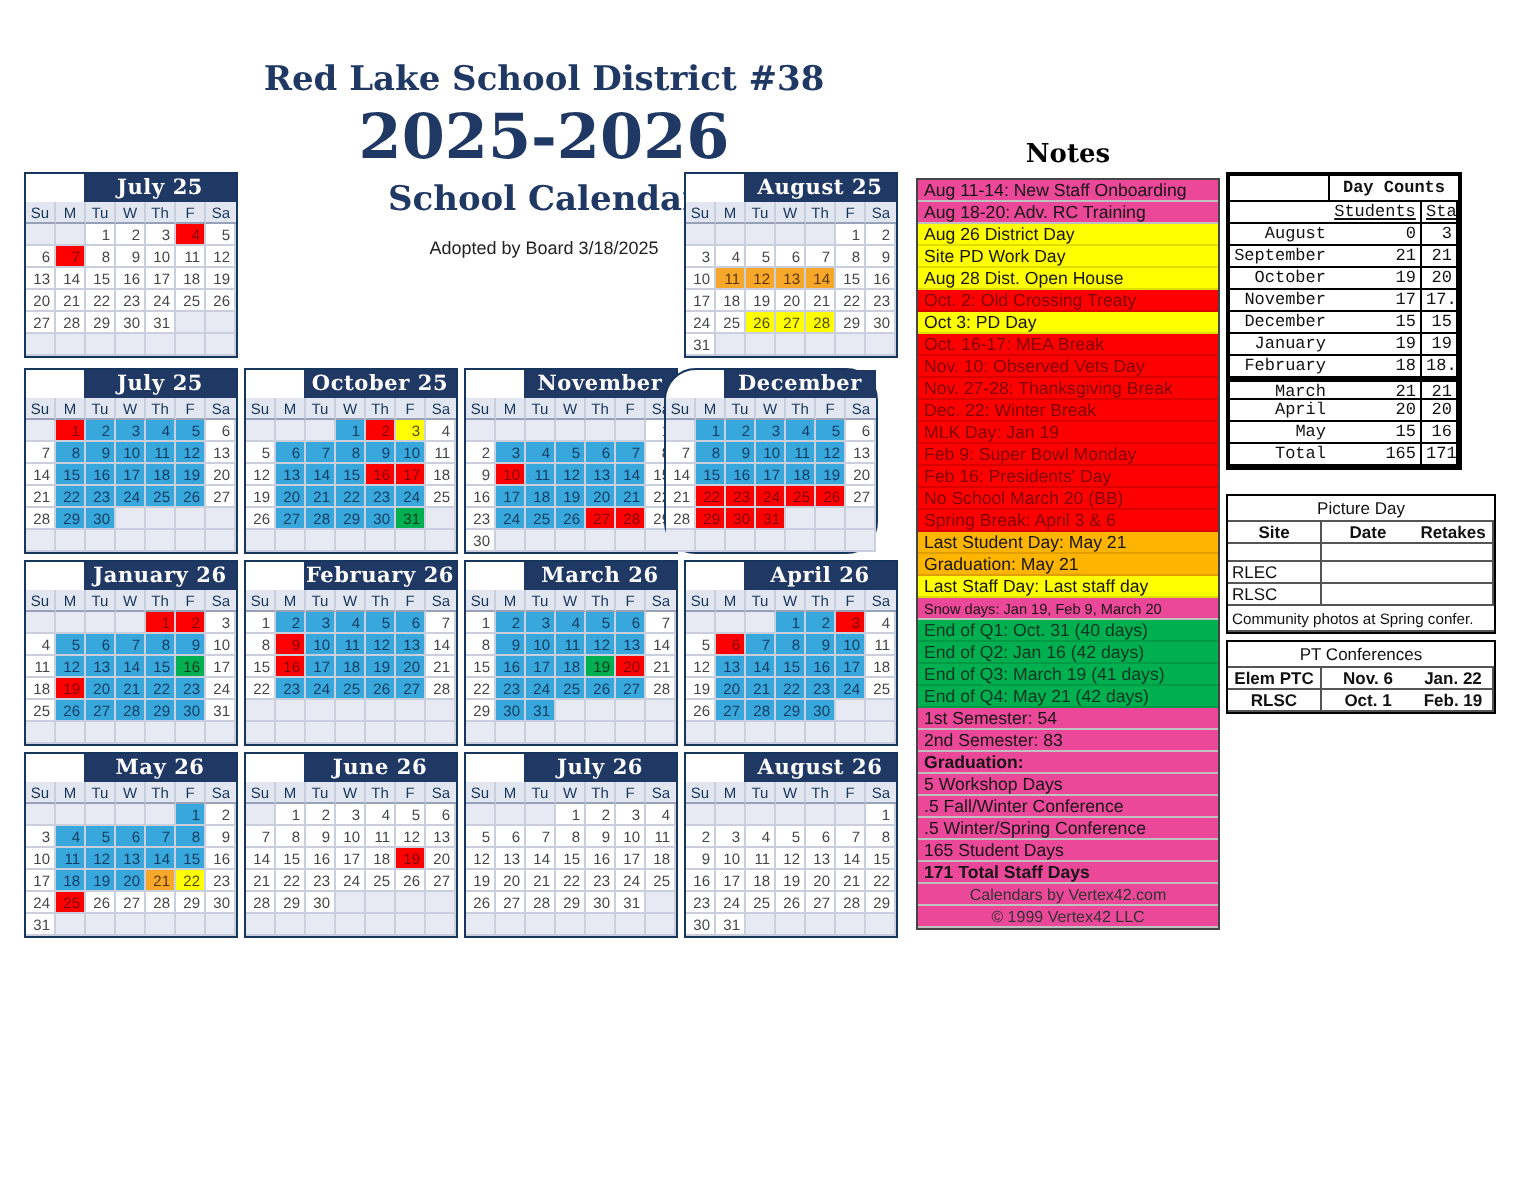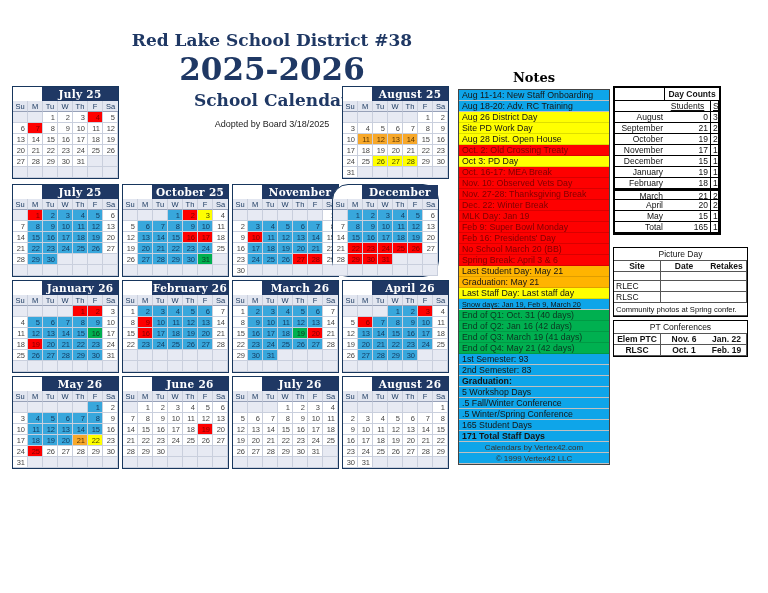--- a/index.html
+++ b/index.html
@@ -29,34 +29,34 @@
   .cell.blank{background:#E7EAF3;}
   .cell.blue{background:#38A7DC;color:#12395F;}
   .cell.red{background:#FE0000;color:#7E0000;}
   .cell.yellow{background:#FFFF00;color:#4a4a00;}
   .cell.orange{background:#F7A82A;color:#5a3400;}
   .cell.green{background:#00B050;color:#0B3A20;}
 
   
   .notes-title{position:absolute;left:458px;top:70px;width:152px;text-align:center;
       font-family:"DejaVu Serif",serif;font-weight:bold;font-size:13px;color:#000;}
-  .notes-box{position:absolute;left:458px;top:89px;width:152px;border:1px solid #444;background:#0ea5e9;}
+  .notes-box{position:absolute;left:458px;top:89px;width:152px;border:1px solid #444;background:#ec4899;}
   .nrow{font-size:8.8px;height:11px;line-height:11px;padding-left:3px;color:#151515;
         border-bottom:1px solid #c0c0c0;white-space:nowrap;overflow:hidden;}
-  .nrow.small{font-size:7.3px;text-decoration:underline;}
+  .nrow.small{font-size:7.3px;}
   .nrow.bold{font-weight:bold;}
   .nrow.center{text-align:center;padding-left:0;font-size:8px;color:#333;}
   .nrow.red{background:#FE0000;color:#7E0000;border-bottom-color:#d90000;}
   .nrow.yellow{background:#FFFF00;border-bottom-color:#dede00;}
   .nrow.orange{background:#FFB400;border-bottom-color:#e09e00;}
   .nrow.green{background:#00B050;color:#0B3520;border-bottom-color:#009a44;}
 
   
-  .dc{position:absolute;left:613px;top:86px;width:108px;border:2px solid #000;background:#fff;
-      display:grid;grid-template-columns:50px 46px 1fr;}
+  .dc{position:absolute;left:613px;top:86px;width:118px;border:2px solid #000;background:#fff;
+      display:grid;grid-template-columns:50px 46px 1fr;font-family:Liberation Mono, monospace;}
   .dc .c{border-right:1px solid #000;border-bottom:1px solid #000;font-size:8.5px;height:11px;
          line-height:11px;padding:0 2px;text-align:right;color:#111;overflow:hidden;}
   .dc .c:nth-child(3n){border-right:none;}
   .dc .hdr{font-weight:bold;text-align:center;height:13px;line-height:13px;}
   .dc .span2{grid-column:2/4;border-right:none;}
   .dc .ul{text-decoration:underline;text-align:center;}
   .dc .thick{border-top:2px solid #000;}
 
   
   .minitab{position:absolute;left:613px;width:135px;border:1px solid #000;background:#fff;
@@ -886,21 +886,21 @@
     <div class="nrow red">No School March 20 (BB)</div>
     <div class="nrow red">Spring Break: April 3 &amp; 6</div>
     <div class="nrow orange">Last Student Day: May 21</div>
     <div class="nrow orange">Graduation:  May 21</div>
     <div class="nrow yellow">Last Staff Day: Last staff day</div>
     <div class="nrow small">Snow days: Jan 19, Feb 9, March 20</div>
     <div class="nrow green">End of Q1: Oct. 31 (40 days)</div>
     <div class="nrow green">End of Q2: Jan 16 (42 days)</div>
     <div class="nrow green">End of Q3: March 19 (41 days)</div>
     <div class="nrow green">End of Q4: May 21 (42 days)</div>
-    <div class="nrow">1st Semester: 93</div>
+    <div class="nrow">1st Semester: 54</div>
     <div class="nrow">2nd Semester: 83</div>
     <div class="nrow bold">Graduation:</div>
     <div class="nrow">5 Workshop Days</div>
     <div class="nrow">.5 Fall/Winter Conference</div>
     <div class="nrow">.5 Winter/Spring Conference</div>
     <div class="nrow">165 Student Days</div>
     <div class="nrow bold">171 Total Staff Days</div>
     <div class="nrow center">Calendars by Vertex42.com</div>
     <div class="nrow center">© 1999 Vertex42 LLC</div>
   </div>

